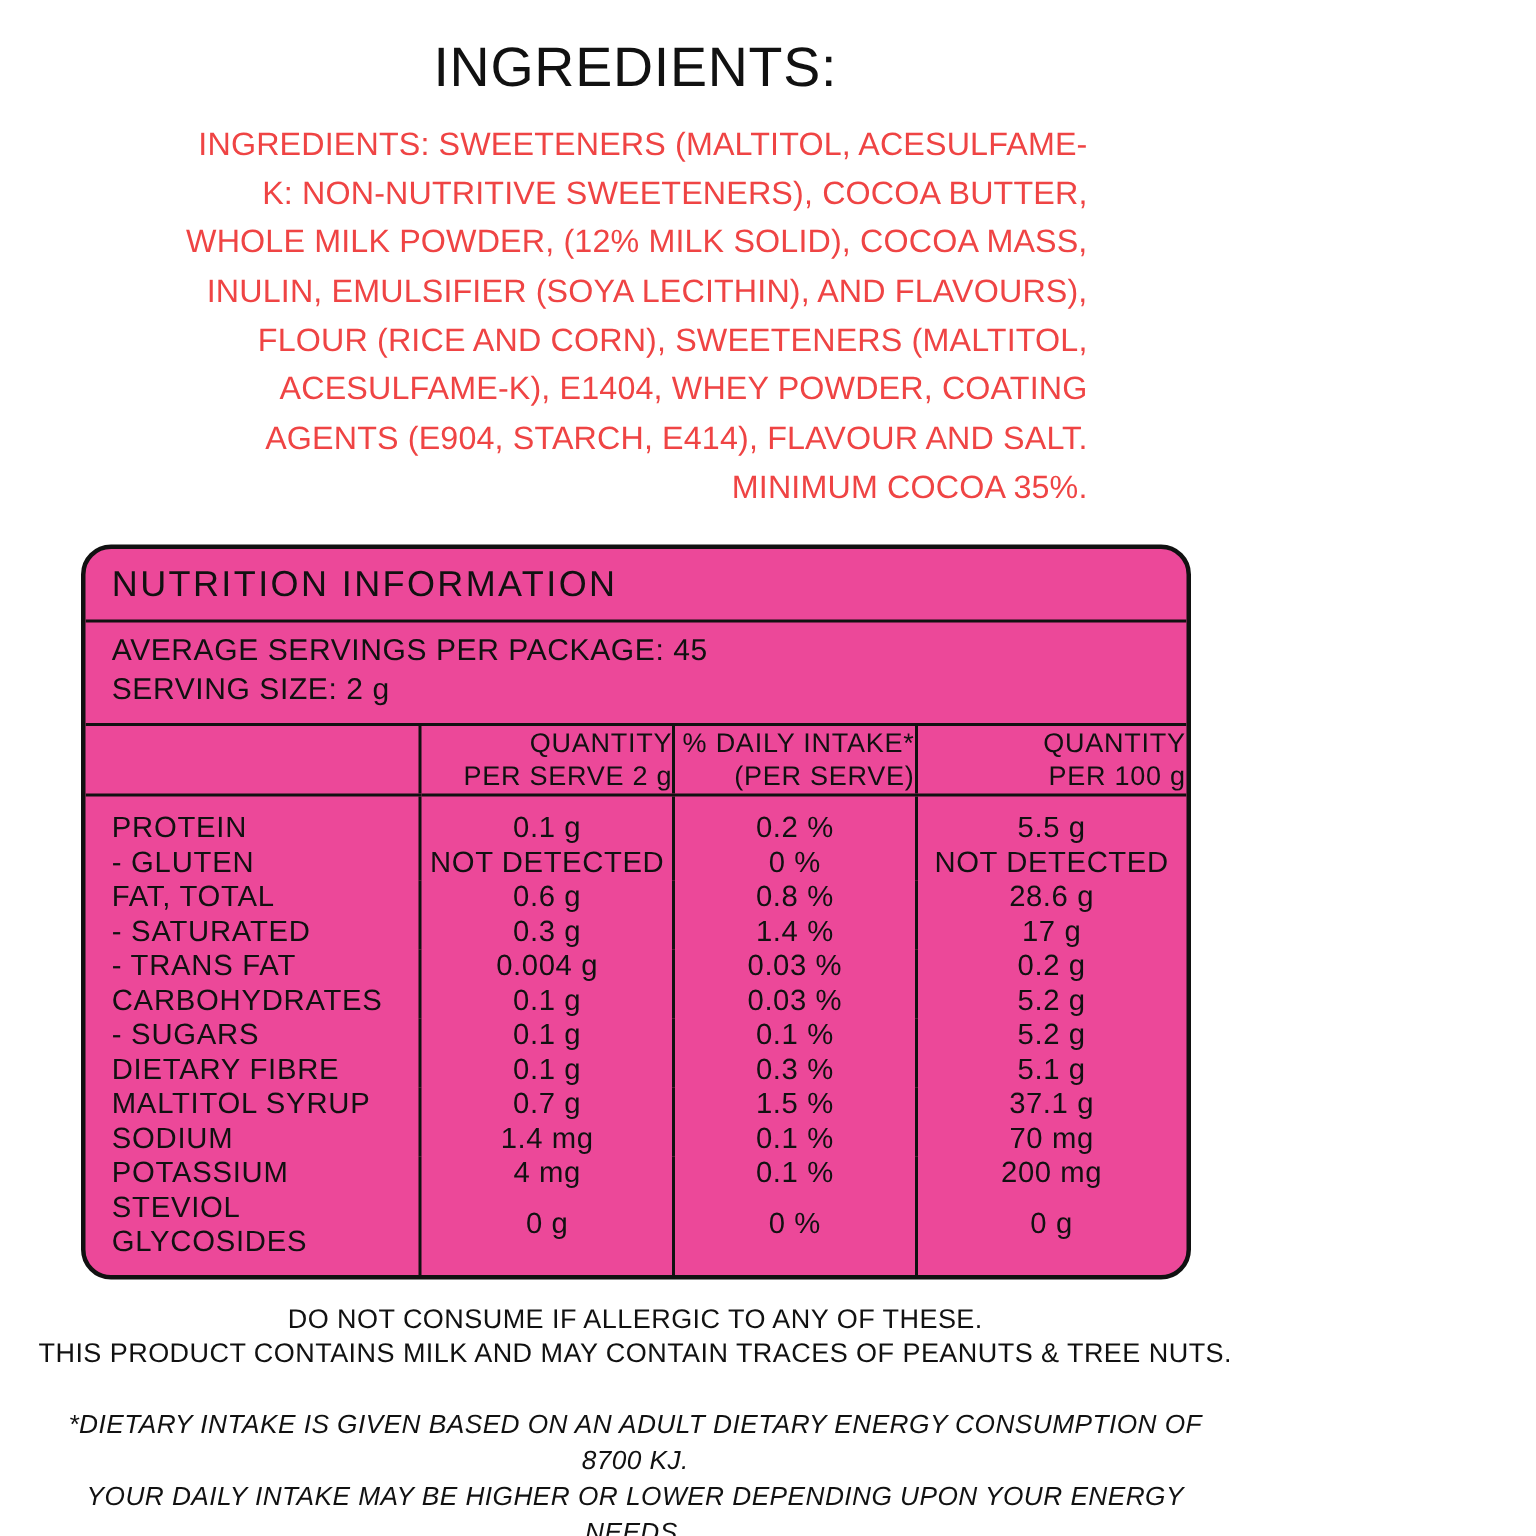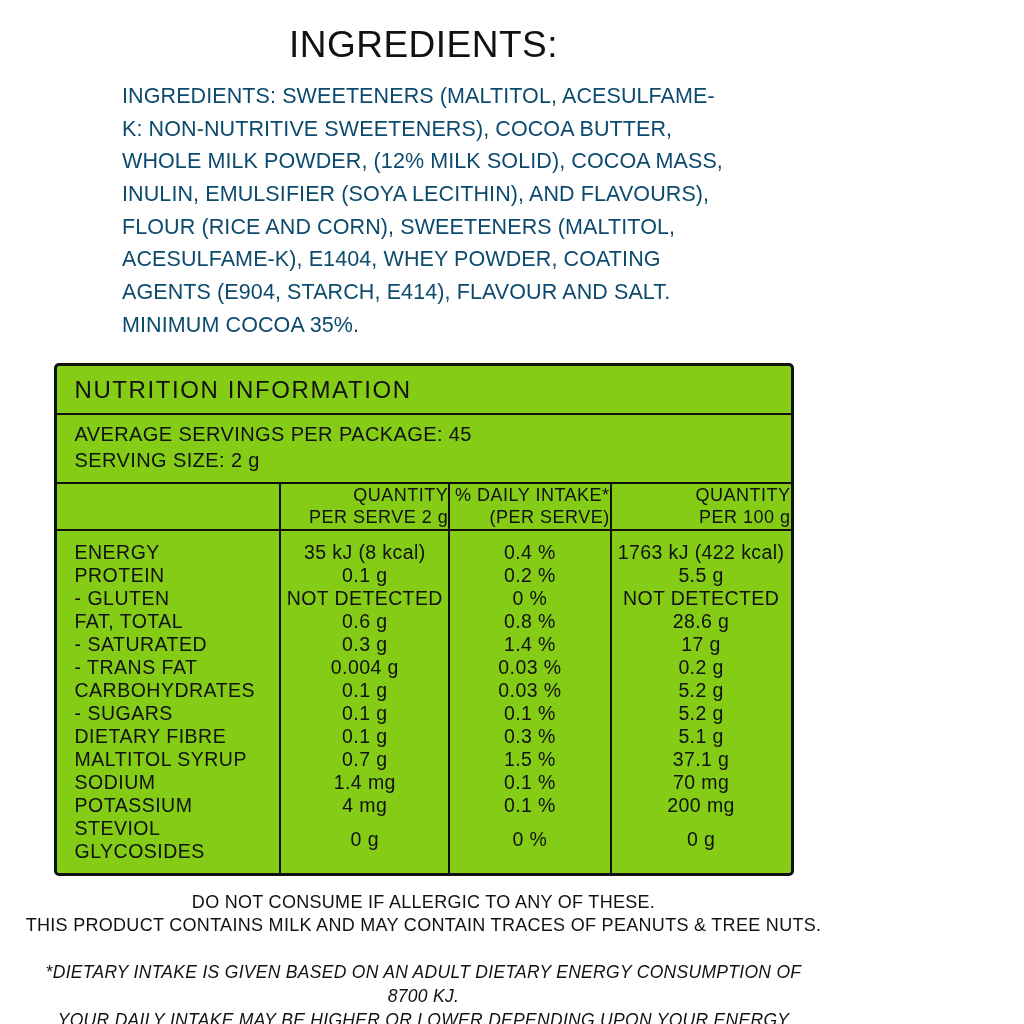--- a/index.html
+++ b/index.html
@@ -31,32 +31,32 @@
     margin: 6px 0 14px 0;
     color: #111;
   }
 
   
   .ingredients {
     font-size: 21.5px;
     line-height: 1.52;
     letter-spacing: 0.1px;
     padding: 0 98px 0 98px;
-    text-align: left;
-    color: #0c4a6e;
+    text-align: right;
+    color: #ef4444;
   }
 
   
   .panel {
     margin: 22px auto 0 auto;
     width: 740px;
     border: 3px solid #111;
-    border-radius: 5px;
+    border-radius: 20px;
     overflow: hidden;
-    background: #84cc16;
+    background: #ec4899;
   }
   .panel-title {
     font-size: 24px;
     letter-spacing: 1.6px;
     padding: 10px 16px 9px 18px;
     border-bottom: 2px solid #111;
     color: #111;
   }
   .servings {
     padding: 7px 16px 8px 18px;
@@ -160,26 +160,20 @@
             <div>(PER SERVE)</div>
           </th>
           <th class="col-100">
             <div>QUANTITY</div>
             <div>PER 100 g</div>
           </th>
         </tr>
       </thead>
       <tbody id="nutrition-rows">
           <tr>
-            <td class="name">ENERGY</td>
-            <td class="serve">35 kJ (8 kcal)</td>
-            <td class="daily">0.4 %</td>
-            <td class="per100">1763 kJ (422 kcal)</td>
-          </tr>
-          <tr>
             <td class="name">PROTEIN</td>
             <td class="serve">0.1 g</td>
             <td class="daily">0.2 %</td>
             <td class="per100">5.5 g</td>
           </tr>
           <tr>
             <td class="name">- GLUTEN</td>
             <td class="serve">NOT DETECTED</td>
             <td class="daily">0 %</td>
             <td class="per100">NOT DETECTED</td>

